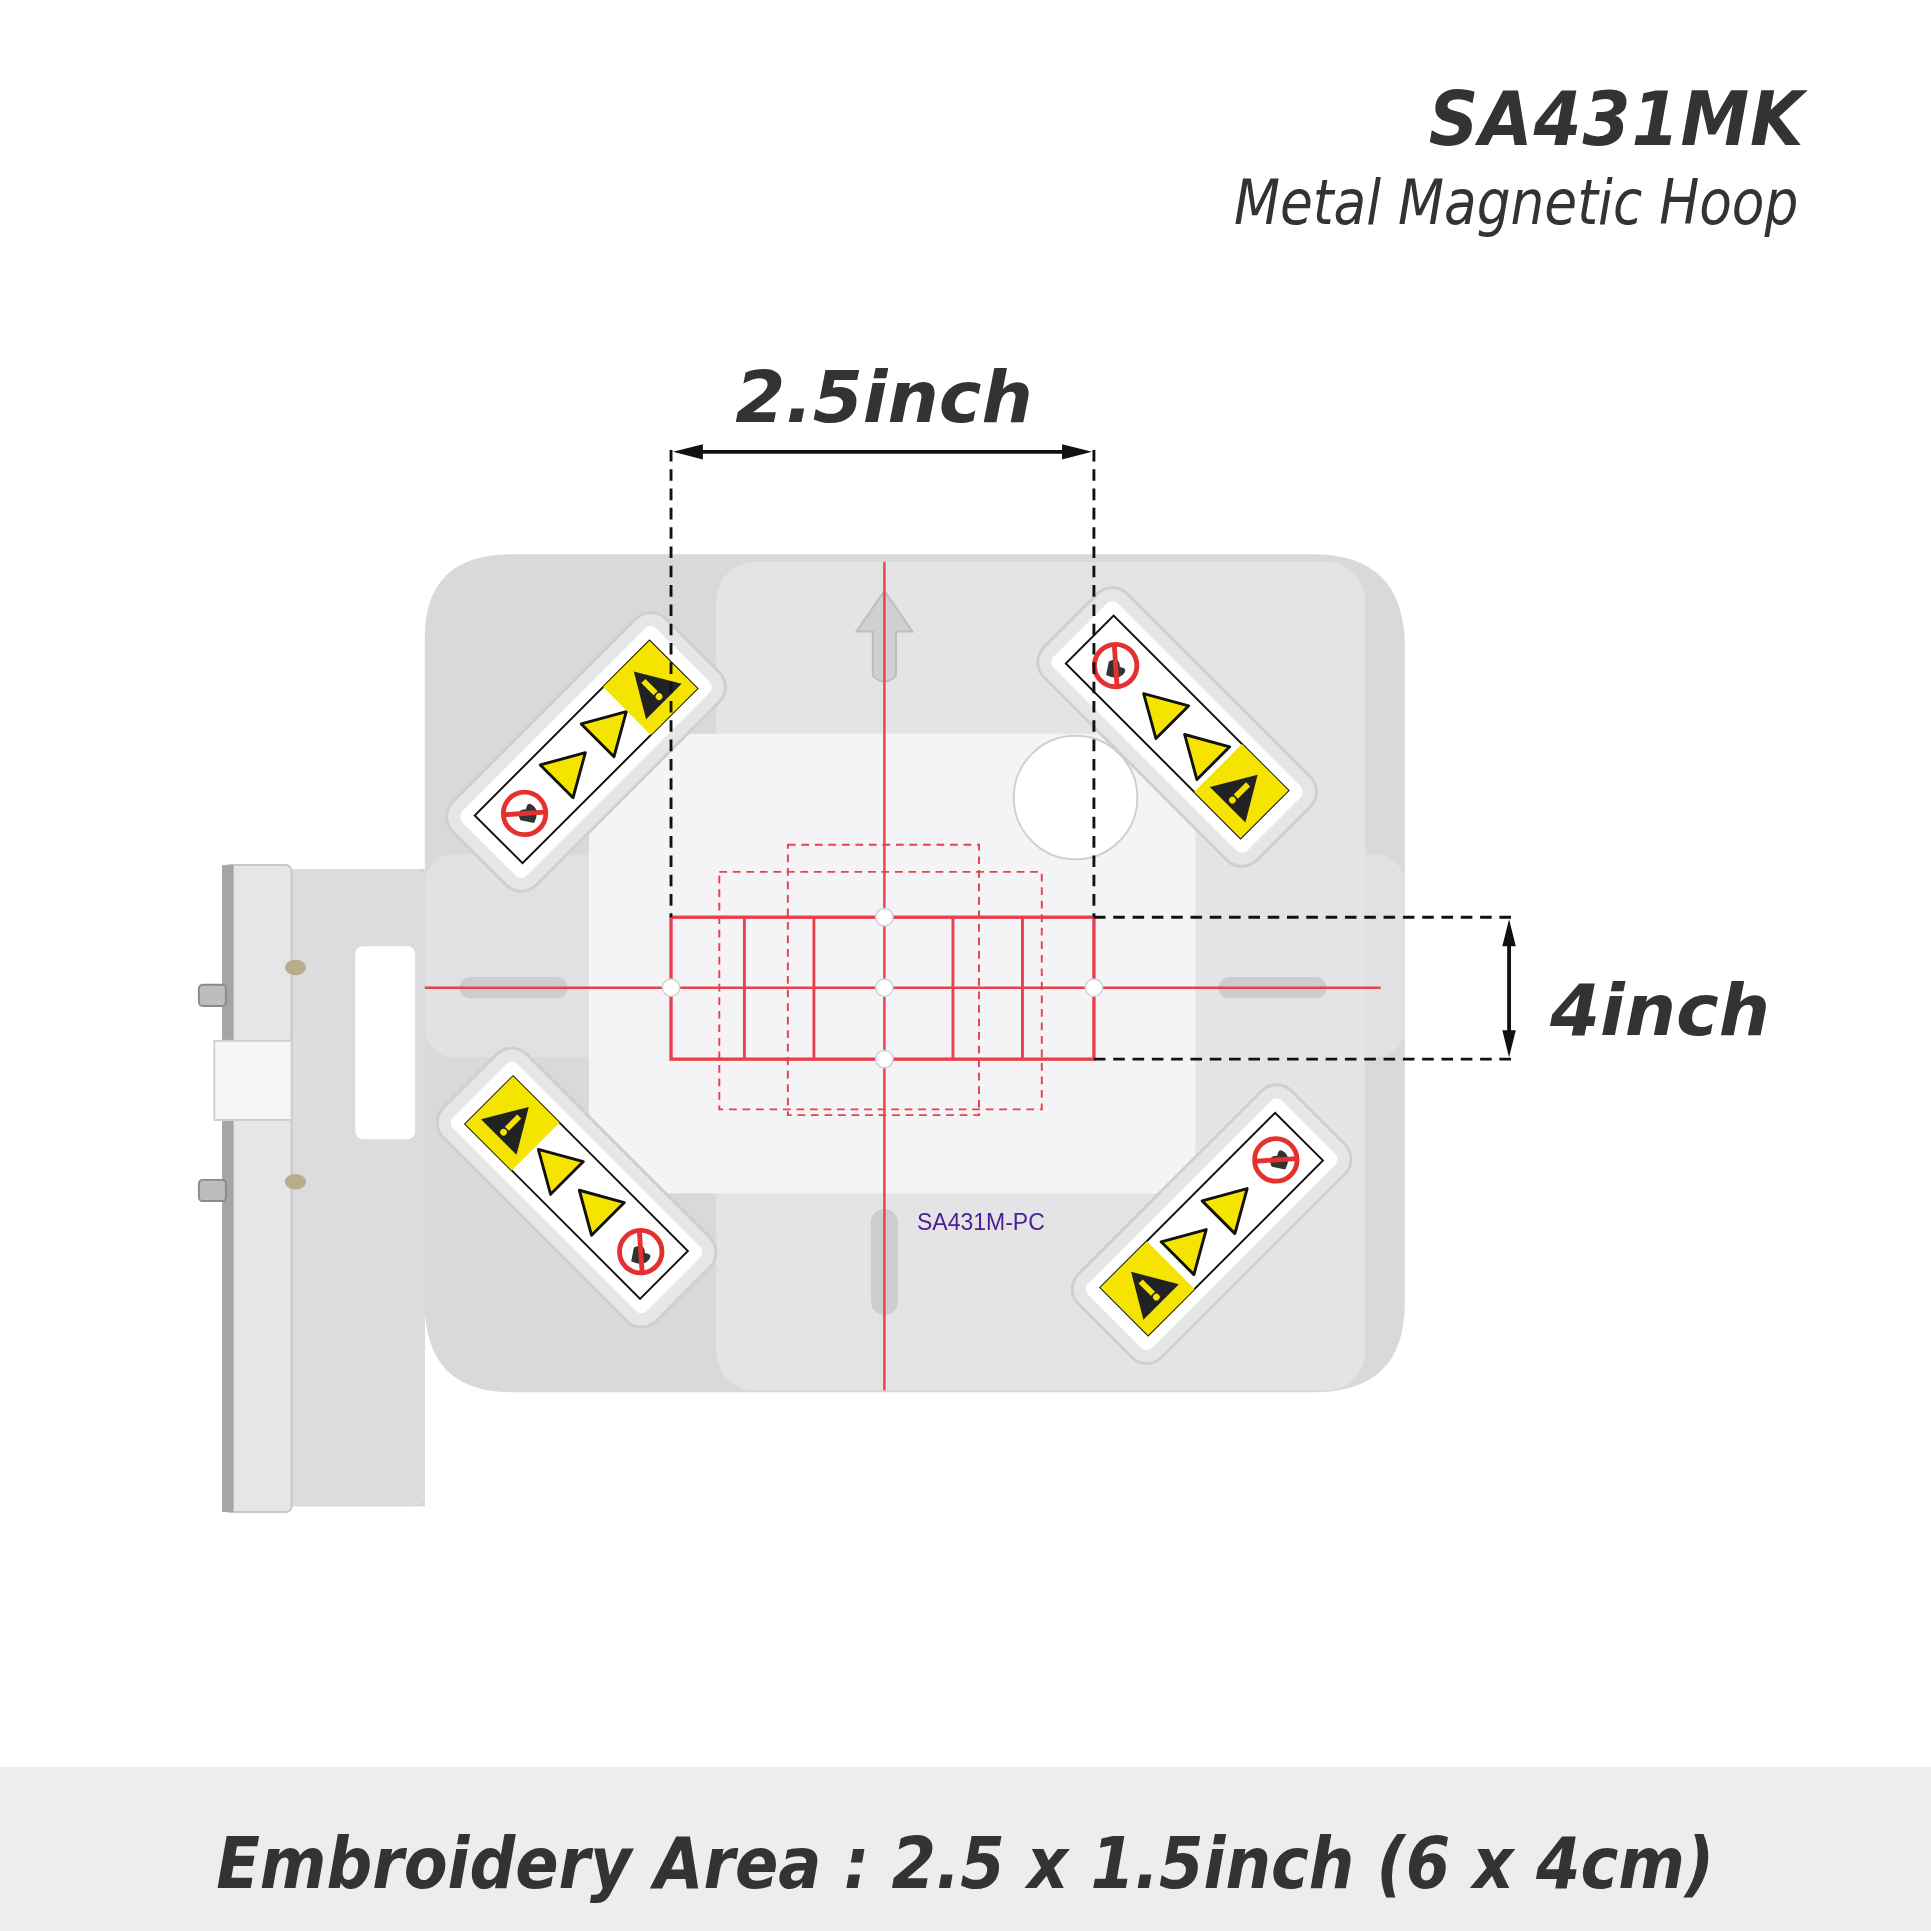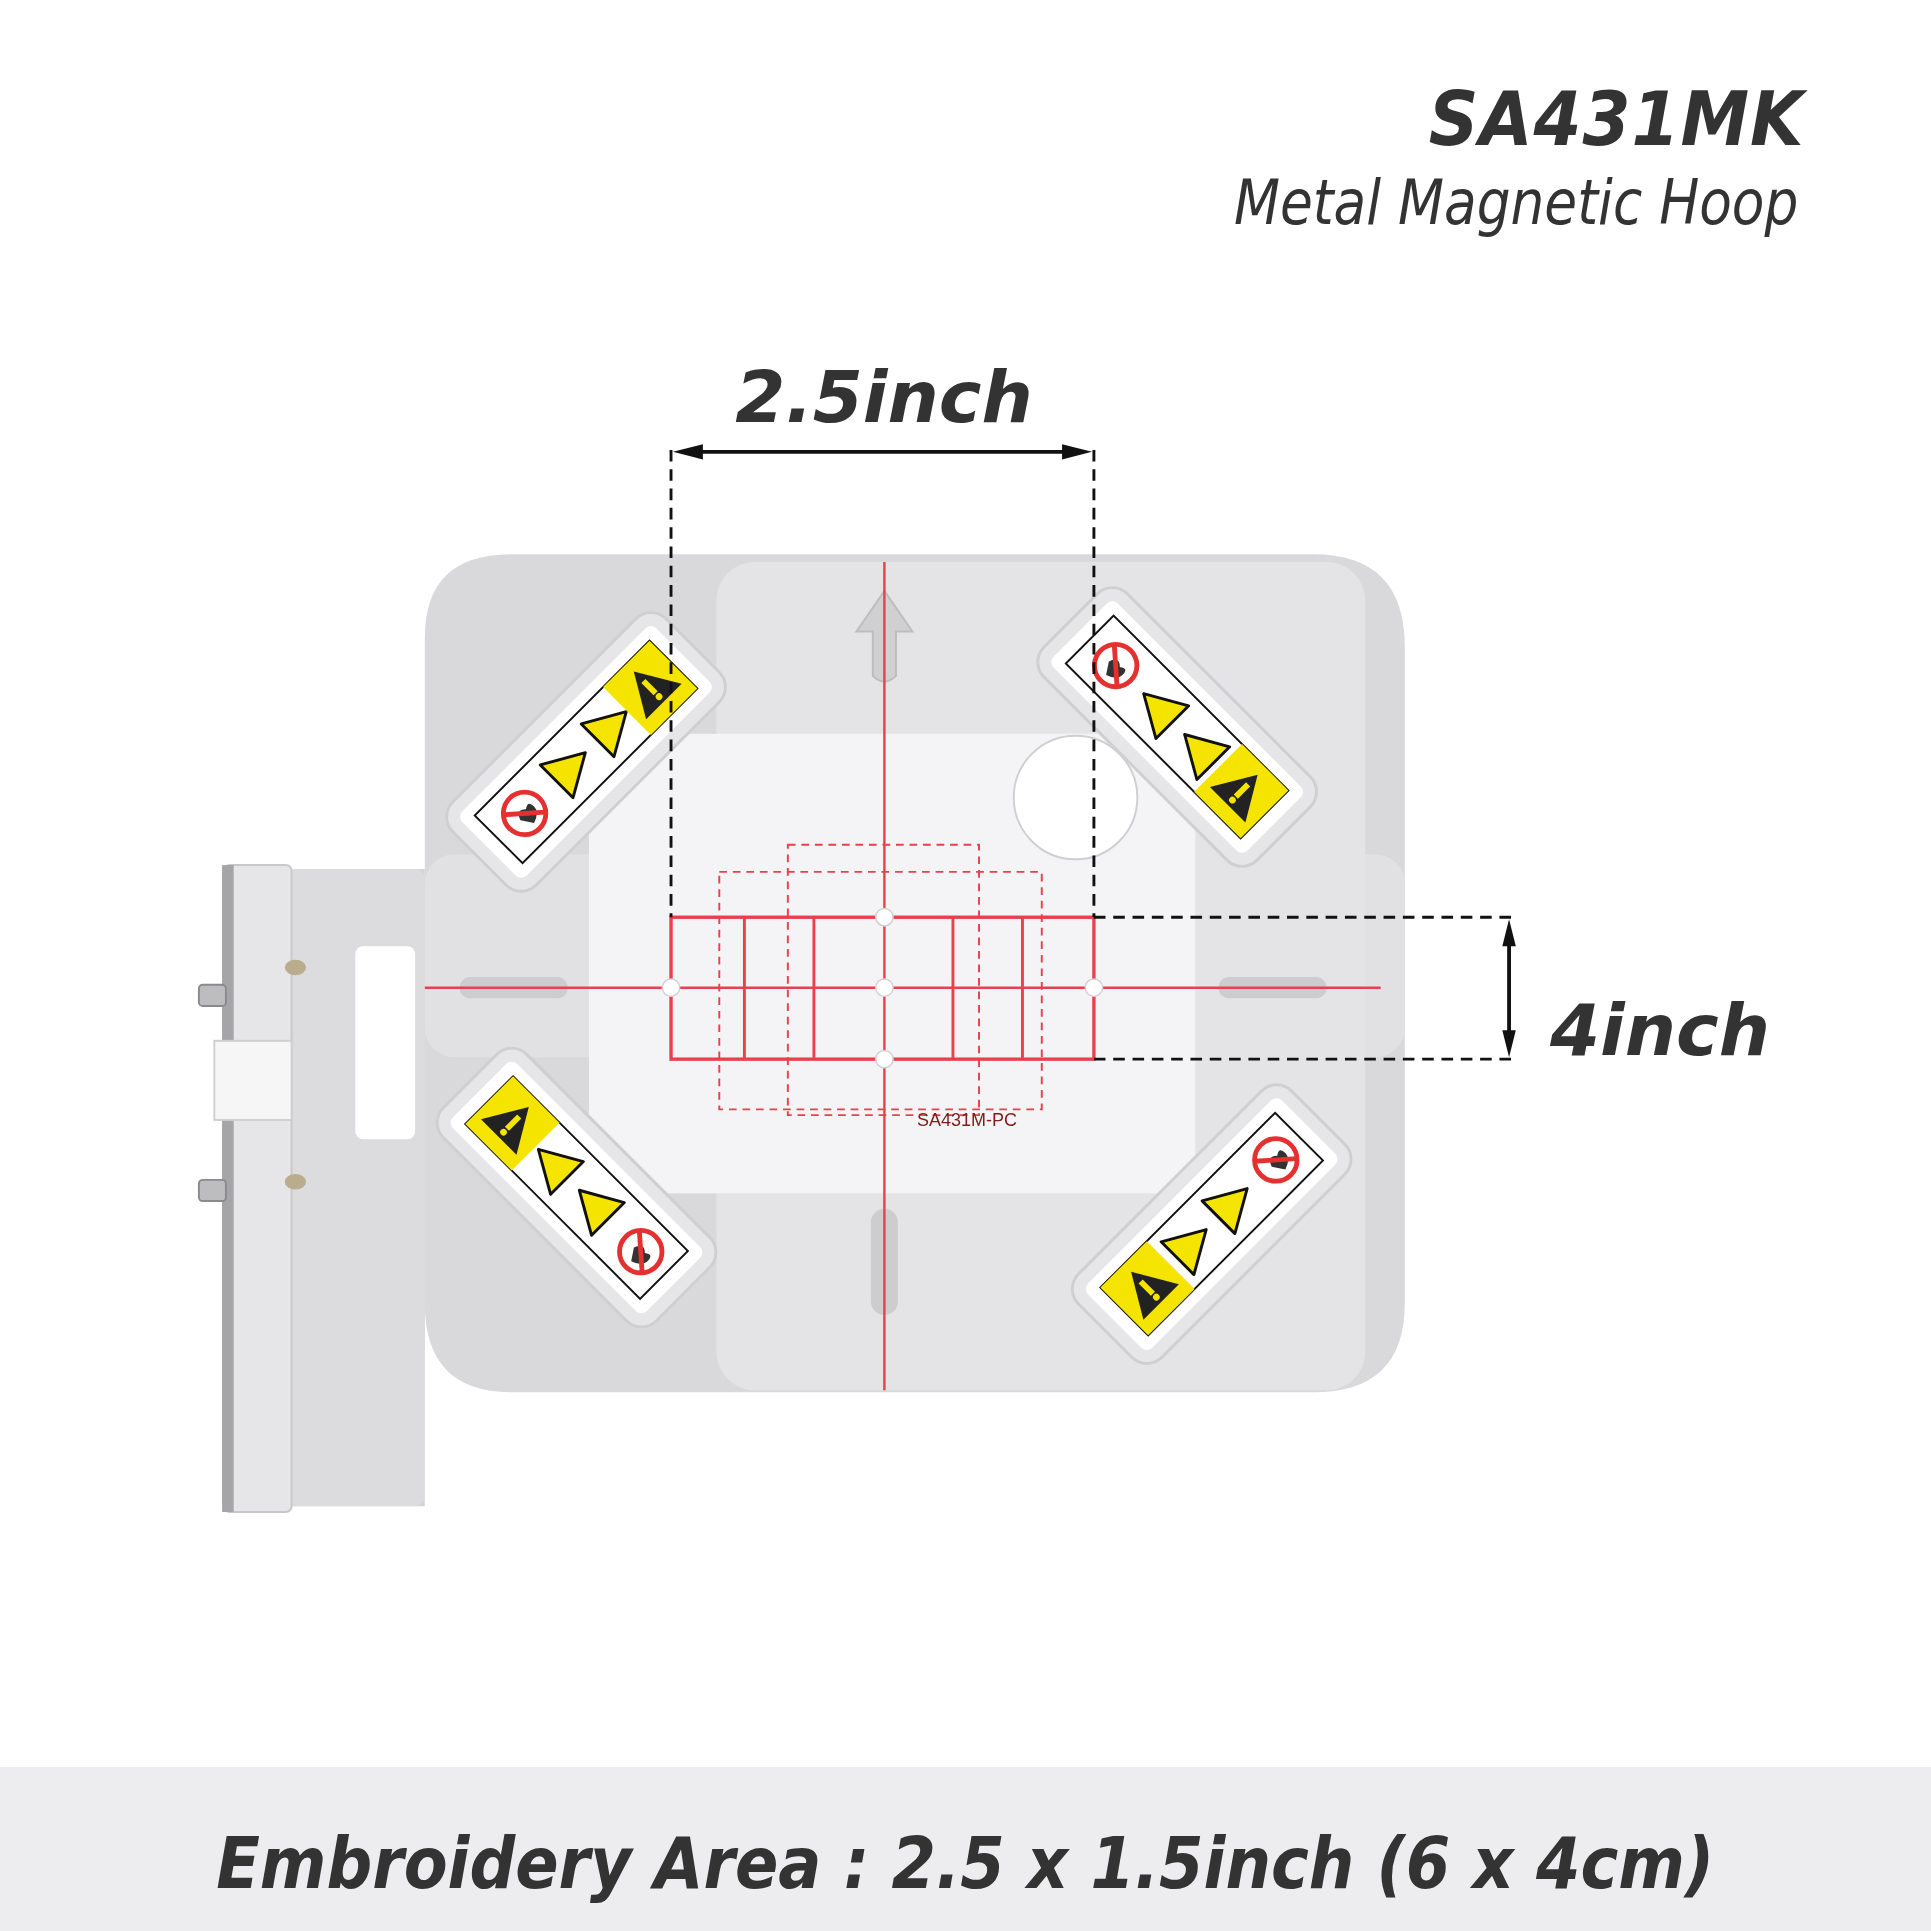--- a/index.html
+++ b/index.html
@@ -2,24 +2,24 @@
 <html><head>
 <meta charset="utf-8">
 <style>
   html,body{margin:0;padding:0;}
   body{width:1931px;height:1931px;position:relative;background:#ffffff;overflow:hidden;font-family:"DejaVu Sans",sans-serif;color:#333333;}
   .abs{position:absolute;}
   #title{right:127px;top:75px;font-size:75px;font-weight:bold;font-style:italic;letter-spacing:1px;color:#333;text-align:right;font-family:"DejaVu Sans",sans-serif;transform:scaleX(0.92);transform-origin:right center;}
   #subtitle{right:133px;top:166px;font-size:62px;font-style:italic;color:#333;text-align:right;font-family:"DejaVu Sans",sans-serif;transform:scaleX(0.86);transform-origin:right center;}
   .dimlabel{font-size:72px;font-weight:bold;font-style:italic;color:#333;font-family:"DejaVu Sans",sans-serif;}
   #dim-width-label{left:884px;top:355px;transform:translateX(-50%);}
-  #dim-height-label{left:1550px;top:988px;}
+  #dim-height-label{left:1550px;top:968px;}
   #footer{left:0;top:1767px;width:1931px;height:193px;background:#ededf0;display:flex;align-items:center;justify-content:center;}
   #footer-text{font-size:71px;font-weight:bold;font-style:italic;color:#333;font-family:"DejaVu Sans",sans-serif;transform:scaleX(0.9);}
-  #model-mark{left:917px;top:1110px;font-size:18px;color:#7f1d1d;font-family:"Liberation Sans",sans-serif;}
+  #model-mark{left:917px;top:1209px;font-size:23px;color:#4c1d95;font-family:"Liberation Sans",sans-serif;}
   svg{position:absolute;left:0;top:0;}
 </style>
 </head>
 <body>
 
 <div id="title" class="abs">SA431MK</div>
 <div id="subtitle" class="abs">Metal Magnetic Hoop</div>
 
 <svg width="1931" height="1931" viewBox="0 0 2000 2000">
   <defs>

